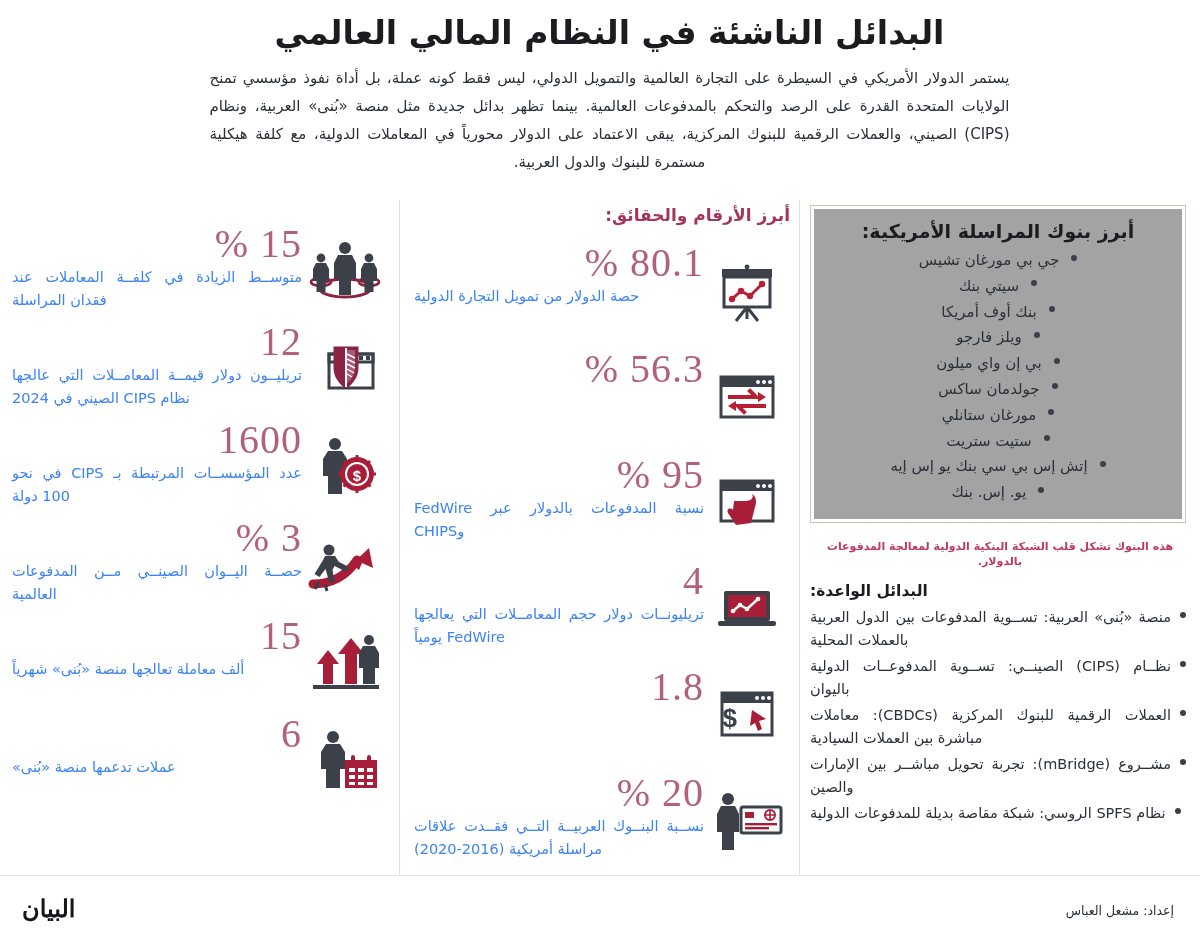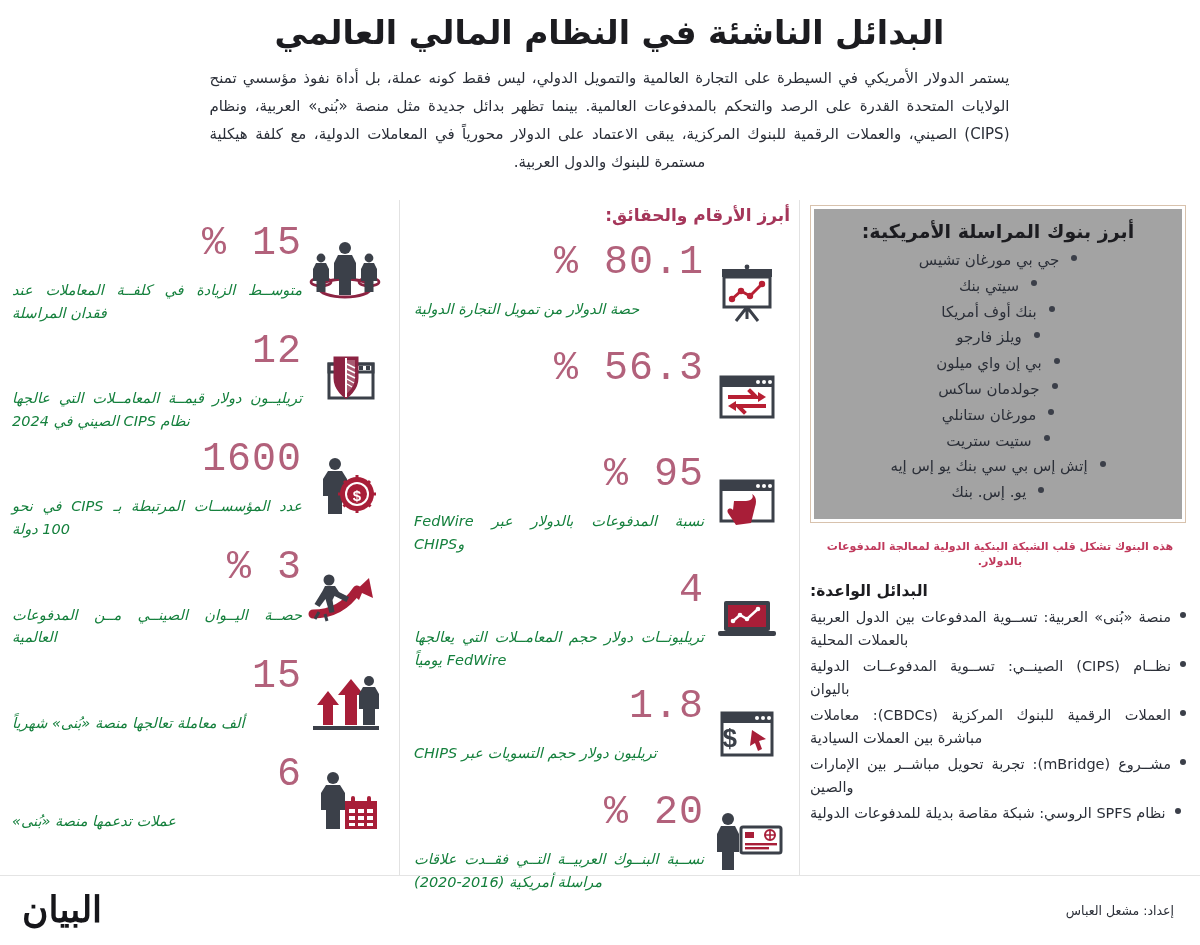--- a/index.html
+++ b/index.html
@@ -50,26 +50,26 @@
   .stat-icon{
     width:86px;flex:0 0 86px;height:86px;
     display:flex;align-items:center;justify-content:center;
     margin-top:6px;
   }
   .stat-icon svg{display:block;}
   .stat-body{flex:1 1 auto;text-align:left;padding-left:4px;}
   .stat-num{
     color:#b2617b;font-size:40px;line-height:1.08;
     font-weight:400;letter-spacing:1px;direction:ltr;
-    text-align:right;font-family:Liberation Mono, monospace;
+    text-align:right;font-family:Liberation Serif, serif;
   }
   .stat-num .pct{font-size:40px;}
   .stat-desc{
-    font-size:14.5px;line-height:1.55;color:#15803d;
-    text-align:justify;text-align-last:left;margin-top:14px;font-style:italic;
+    font-size:14.5px;line-height:1.55;color:#3b82f6;
+    text-align:justify;text-align-last:left;margin-top:1px;
   }
 
   
   .col-mid .stat{margin-bottom:14px;}
   .col-mid .stat-num{font-size:40px;}
   .col-right-heading{
     text-align:right;font-size:17px;font-weight:bold;color:#a5365a;
     margin:0 0 16px 0;padding-left:4px;
   }
 
@@ -121,21 +121,21 @@
 
   
   .footer{
     position:absolute;left:0;right:0;bottom:0;height:70px;
     border-top:1px solid #e4e4e4;
     display:flex;align-items:center;justify-content:space-between;
     padding:0 26px 0 22px;box-sizing:border-box;
   }
   .logo{
     font-family:"DejaVu Serif","Liberation Serif",serif;
-    font-size:36px;font-weight:bold;color:#16161a;letter-spacing:0;
+    font-size:24px;font-weight:bold;color:#16161a;letter-spacing:0;
     line-height:1;padding-bottom:4px;
   }
   .credit{font-size:12.5px;color:#2b2f38;}
 
   
   .ink{fill:#3b4049;}
 </style>
 </head>
 <body>
 
@@ -277,21 +277,20 @@
               <circle cx="57" cy="19" r="2" fill="#fff"></circle>
             <text x="25" y="48" font-family="'Liberation Sans',sans-serif" font-size="26" font-weight="bold" fill="#3b4049">$</text>
             <polygon points="40,31 54,40 47,42 50,50 46,52 43,44 38,47" fill="#a81e38"></polygon>
           </svg>
         </div>
         <div class="stat-body">
           <div class="stat-num">
             <span class="pct"></span>
             <span>1.8</span>
           </div>
-          <div class="stat-desc">تريليون دولار حجم التسويات عبر CHIPS</div>
         </div>
       </div>
 
       <div class="stat">
         <div class="stat-icon">
           <svg width="78" height="70" viewBox="0 0 78 70">
             <circle cx="20" cy="14" r="6" fill="#3b4049"></circle>
             <path d="M13 21 h14 l4 8 v18 h-5 v18 h-12 v-18 h-5 v-18 z" fill="#3b4049"></path>
             <rect x="33" y="22" width="40" height="26" rx="2" fill="#fff" stroke="#3b4049" stroke-width="3"></rect>
             <circle cx="62" cy="30" r="5" fill="none" stroke="#a81e38" stroke-width="2"></circle>

